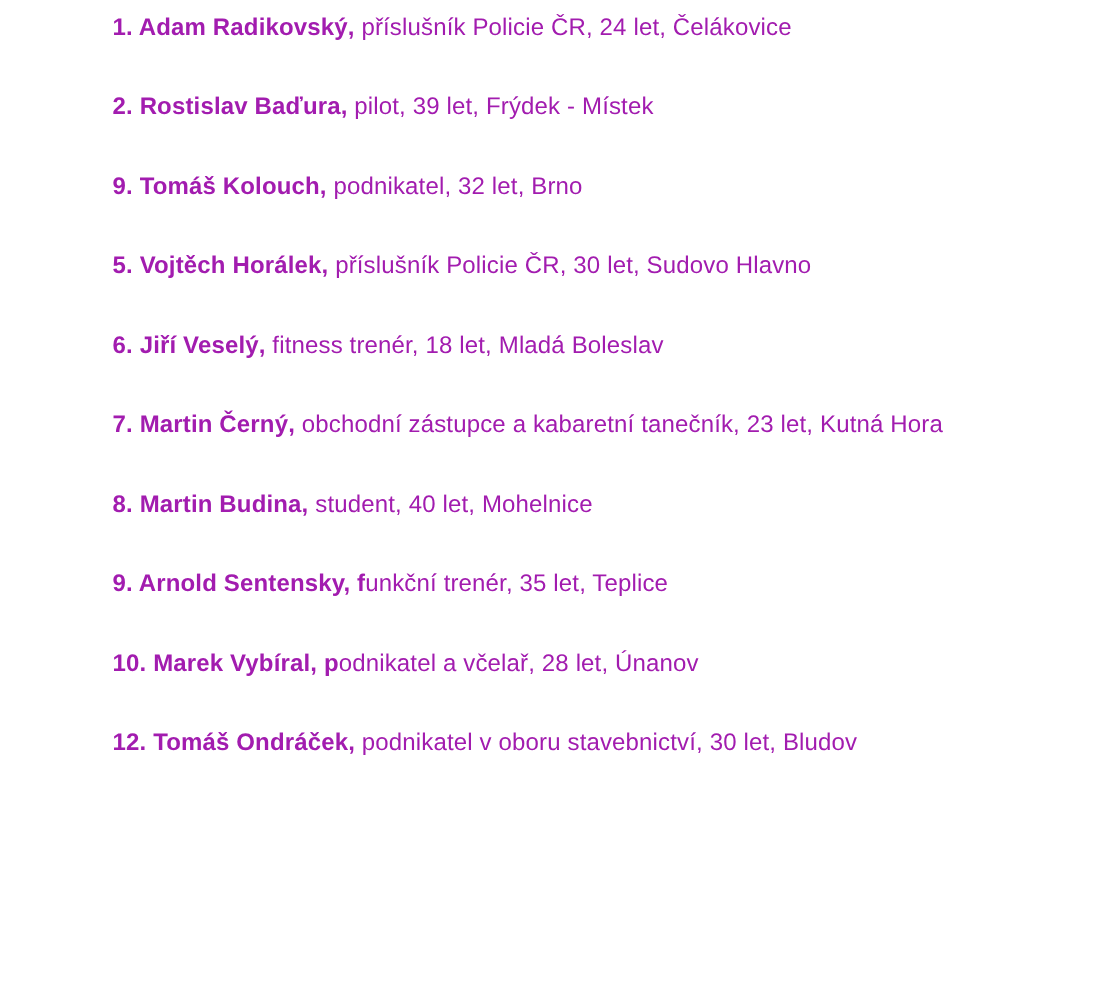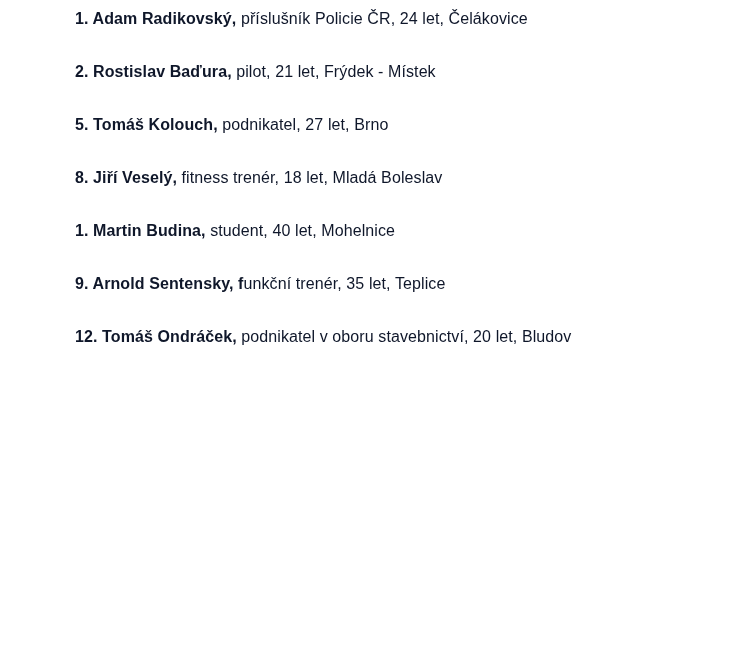--- a/index.html
+++ b/index.html
@@ -8,21 +8,21 @@
     background: #ffffff;
   }
   .page {
     position: relative;
     width: 737px;
     height: 657px;
     background: #ffffff;
     overflow: hidden;
     font-family: "Liberation Sans", sans-serif;
     font-size: 16px;
-    color: #0f172a;
+    color: #a21caf;
   }
   ol.roster {
     list-style: none;
     margin: 0;
     padding: 8px 20px 0 75px;
   }
   ol.roster li.entry {
     line-height: 21px;
     margin: 0 0 32px 0;
     white-space: nowrap;
@@ -34,20 +34,23 @@
   .bold {
     font-weight: 700;
   }
 </style>
 </head>
 <body>
 
 <div class="page">
   <ol class="roster">
       <li class="entry"><span class="bold">1. Adam Radikovský,</span><span> příslušník Policie ČR, 24 let, Čelákovice</span></li>
-      <li class="entry"><span class="bold">2. Rostislav Baďura,</span><span> pilot, 21 let, Frýdek - Místek</span></li>
-      <li class="entry"><span class="bold">5. Tomáš Kolouch,</span><span> podnikatel, 27 let, Brno</span></li>
-      <li class="entry"><span class="bold">8. Jiří Veselý,</span><span> fitness trenér, 18 let, Mladá Boleslav</span></li>
-      <li class="entry"><span class="bold">1. Martin Budina,</span><span> student, 40 let, Mohelnice</span></li>
+      <li class="entry"><span class="bold">2. Rostislav Baďura,</span><span> pilot, 39 let, Frýdek - Místek</span></li>
+      <li class="entry"><span class="bold">9. Tomáš Kolouch,</span><span> podnikatel, 32 let, Brno</span></li>
+      <li class="entry"><span class="bold">5. Vojtěch Horálek,</span><span> příslušník Policie ČR, 30 let, Sudovo Hlavno</span></li>
+      <li class="entry"><span class="bold">6. Jiří Veselý,</span><span> fitness trenér, 18 let, Mladá Boleslav</span></li>
+      <li class="entry"><span class="bold">7. Martin Černý,</span><span> obchodní zástupce a kabaretní tanečník, 23 let, Kutná Hora</span></li>
+      <li class="entry"><span class="bold">8. Martin Budina,</span><span> student, 40 let, Mohelnice</span></li>
       <li class="entry group-gap"><span class="bold">9. Arnold Sentensky, f</span><span>unkční trenér, 35 let, Teplice</span></li>
-      <li class="entry"><span class="bold">12. Tomáš Ondráček,</span><span> podnikatel v oboru stavebnictví, 20 let, Bludov</span></li>
+      <li class="entry"><span class="bold">10. Marek Vybíral, p</span><span>odnikatel a včelař, 28 let, Únanov</span></li>
+      <li class="entry"><span class="bold">12. Tomáš Ondráček,</span><span> podnikatel v oboru stavebnictví, 30 let, Bludov</span></li>
     </ol>
 </div>
 
 </body></html>

